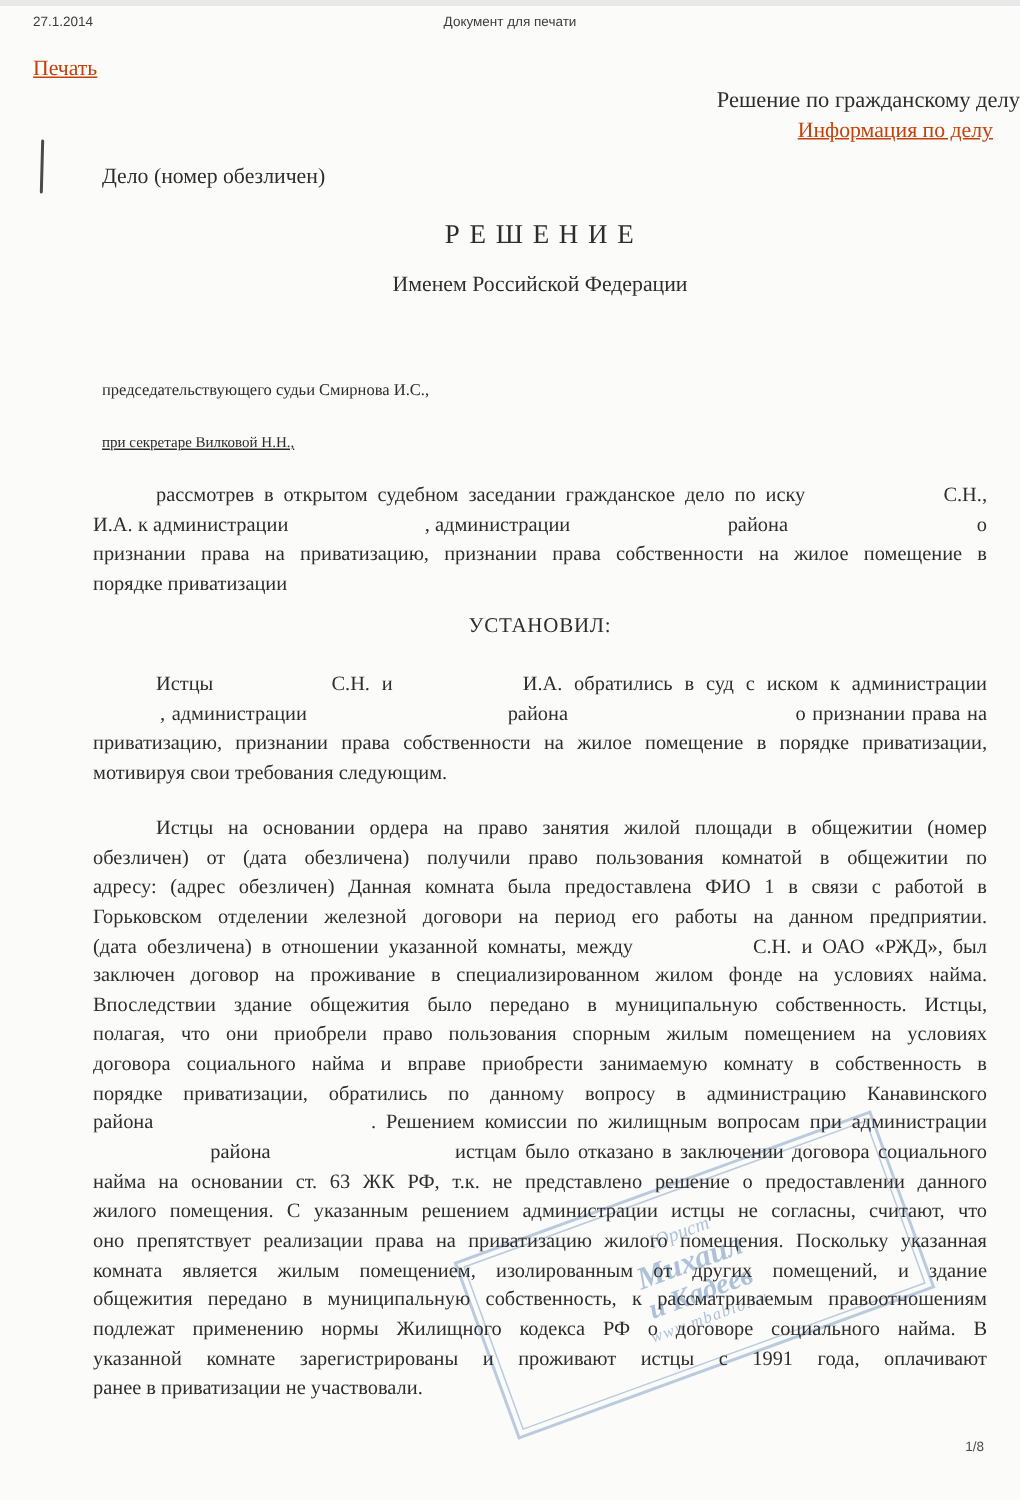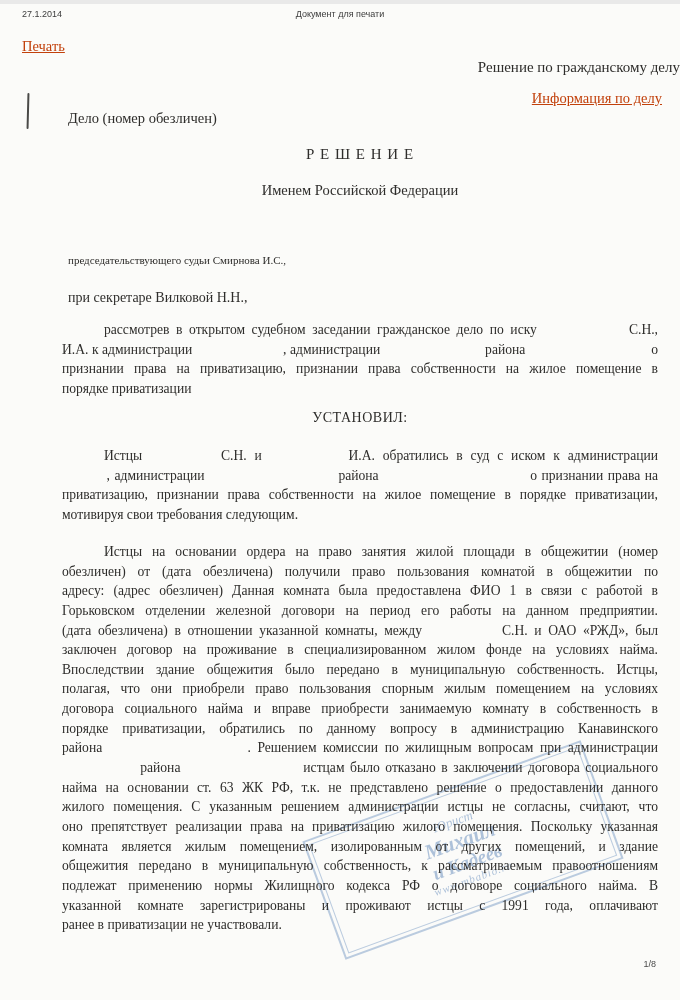--- a/index.html
+++ b/index.html
@@ -17,36 +17,36 @@
   .print-hdr{
     position:absolute;top:5px;left:0;right:0;height:14px;
     font-family:"Liberation Sans","DejaVu Sans",sans-serif;
     font-size:9px;color:#3c3c3c;
   }
   .ph-date{position:absolute;left:22px;top:0;}
   .ph-title{position:absolute;left:0;right:0;top:0;text-align:center;}
   
   .lnk{text-decoration:underline;color:#c2410c;cursor:pointer;font-size:14.5px;}
   .lnk-print{position:absolute;left:22px;top:34px;}
-  .lnk-info{position:absolute;right:18px;top:86px;}
+  .lnk-info{position:absolute;right:18px;top:75px;}
   .doc-title{
     position:absolute;left:0;right:0;top:55px;
     text-align:right;font-size:15px;
   }
   .margin-mark{
     position:absolute;left:27px;top:89px;width:2px;height:36px;
     background:#4a4a48;border-radius:2px;transform:rotate(1.5deg);
   }
   .case-line{position:absolute;left:68px;top:106px;font-size:14.5px;}
   .col{position:absolute;left:62px;right:22px;}
   .center{text-align:center;}
-  .heading{top:142px;font-size:15px;letter-spacing:1px;}
+  .heading{top:142px;font-size:18px;letter-spacing:1px;}
   .subheading{top:178px;font-size:14.5px;}
   .judge{top:250px;left:68px;font-size:11px;}
-  .secretary{top:286px;left:68px;font-size:14px;}
+  .secretary{top:286px;left:68px;font-size:10px;text-decoration:underline;}
   .para{font-size:13.6px;z-index:2;}
   .p-intro{top:318px;}
   .ustanovil{top:406px;font-size:14px;letter-spacing:0.5px;}
   .p-claim{top:444px;}
   .p-facts{top:540px;}
   .tline{
     height:19.65px;overflow:hidden;
     text-align:justify;text-align-last:justify;
   }
   .tline-last{text-align-last:left;}

